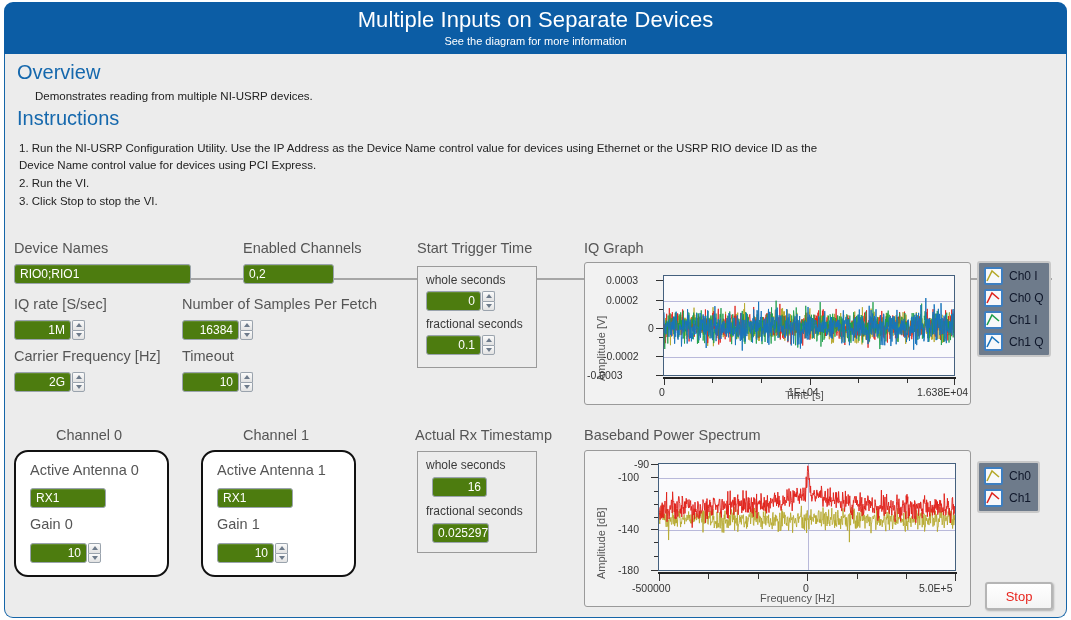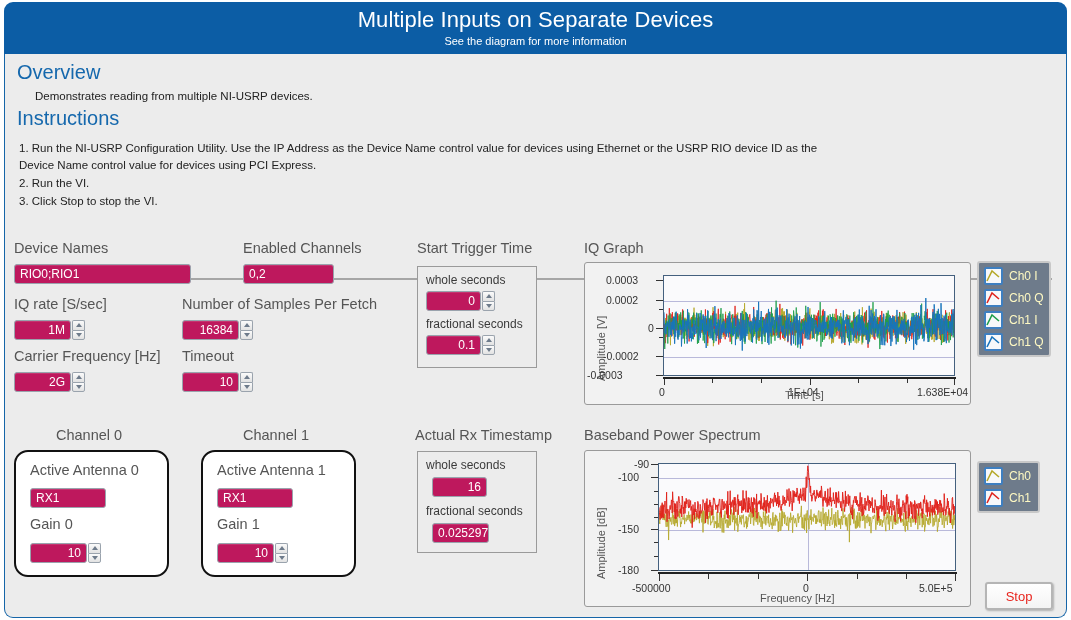--- a/index.html
+++ b/index.html
@@ -72,21 +72,21 @@
   .small-label {
     position: absolute;
     color: #3a3a3a;
     font-size: 12px;
     white-space: nowrap;
   }
 
   
   .field {
     position: absolute;
-    background: #be185d;
+    background: #4d7c0f;
     border: 1px solid #9aa3ad;
     border-radius: 3px;
     color: #ffffff;
     font-size: 12px;
     display: flex;
     align-items: center;
     height: 20px;
     padding: 0 5px;
     box-shadow: inset 0 1px 0 rgba(255,255,255,.12);
   }
@@ -174,21 +174,21 @@
   }
   .legend-row { display: flex; align-items: center; gap: 6px; height: 18px; }
   .legend-sw {
     width: 19px; height: 18px;
     background: #F7F8FA;
     border: 2px solid #3E7FC1;
     border-radius: 2px;
     position: relative;
     flex: none;
   }
-  .legend-txt { color: #fef9c3; font-size: 12px; white-space: nowrap; }
+  .legend-txt { color: #0f172a; font-size: 12px; white-space: nowrap; }
 
   
   .stopbtn {
     position: absolute;
     background: linear-gradient(#ffffff,#f4f4f4);
     border: 2px solid #b5b5b5;
     border-radius: 3px;
     color: #E8251E;
     font-size: 13px;
     display: flex; align-items: center; justify-content: center;
@@ -413,21 +413,21 @@
     <div class="small-label" style="left:8px; top:52px;">fractional seconds</div>
     <div class="field left" style="left:14px; top:71px; width:57px;">0.025297</div>
   </div>
 
   <div class="ctl-label" style="left:584px; top:427px;">Baseband Power Spectrum</div>
   <div class="graphbox" style="left:584px; top:450px; width:387px; height:157px;">
     <div class="axis-title ytitle" style="left:10px; top:128px;">Amplitude [dB]</div>
 
     <div class="tick-lbl" style="left:49px; top:7px;">-90</div>
     <div class="tick-lbl" style="left:33px; top:20px;">-100</div>
-    <div class="tick-lbl" style="left:33px; top:72px;">-150</div>
+    <div class="tick-lbl" style="left:33px; top:72px;">-140</div>
     <div class="tick-lbl" style="left:33px; top:113px;">-180</div>
 
     <div class="tickmark" style="left:66px; top:13px; width:7px; height:1px;"></div>
     <div class="tickmark" style="left:66px; top:26px; width:7px; height:1px;"></div>
     <div class="tickmark" style="left:69px; top:40px; width:4px; height:1px;"></div>
     <div class="tickmark" style="left:69px; top:53px; width:4px; height:1px;"></div>
     <div class="tickmark" style="left:69px; top:66px; width:4px; height:1px;"></div>
     <div class="tickmark" style="left:66px; top:78px; width:7px; height:1px;"></div>
     <div class="tickmark" style="left:69px; top:91px; width:4px; height:1px;"></div>
     <div class="tickmark" style="left:69px; top:105px; width:4px; height:1px;"></div>

